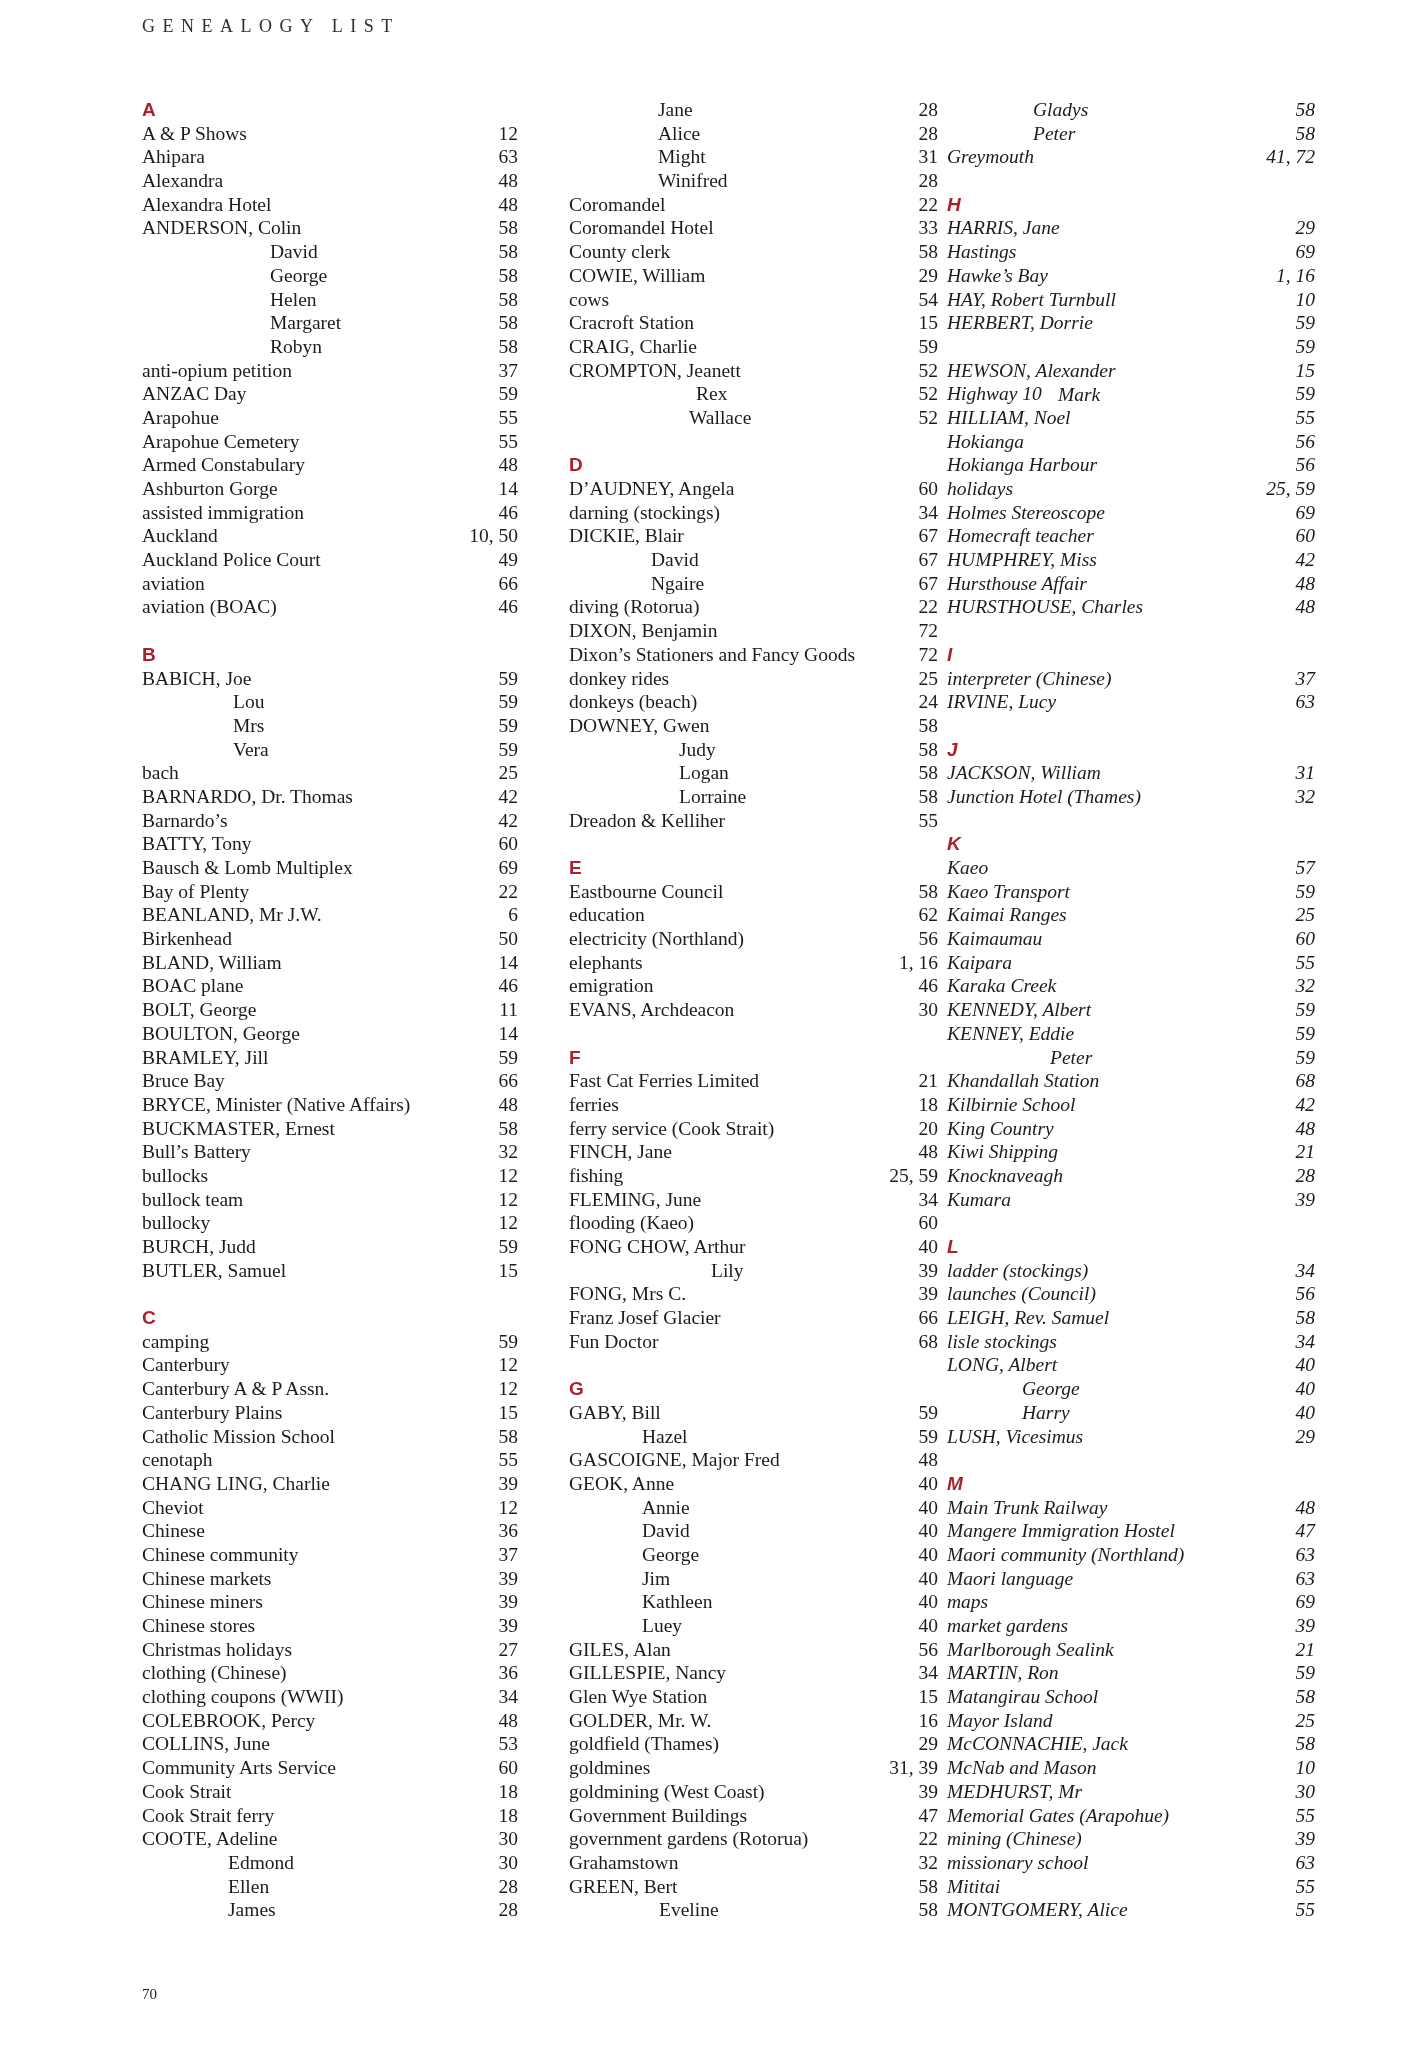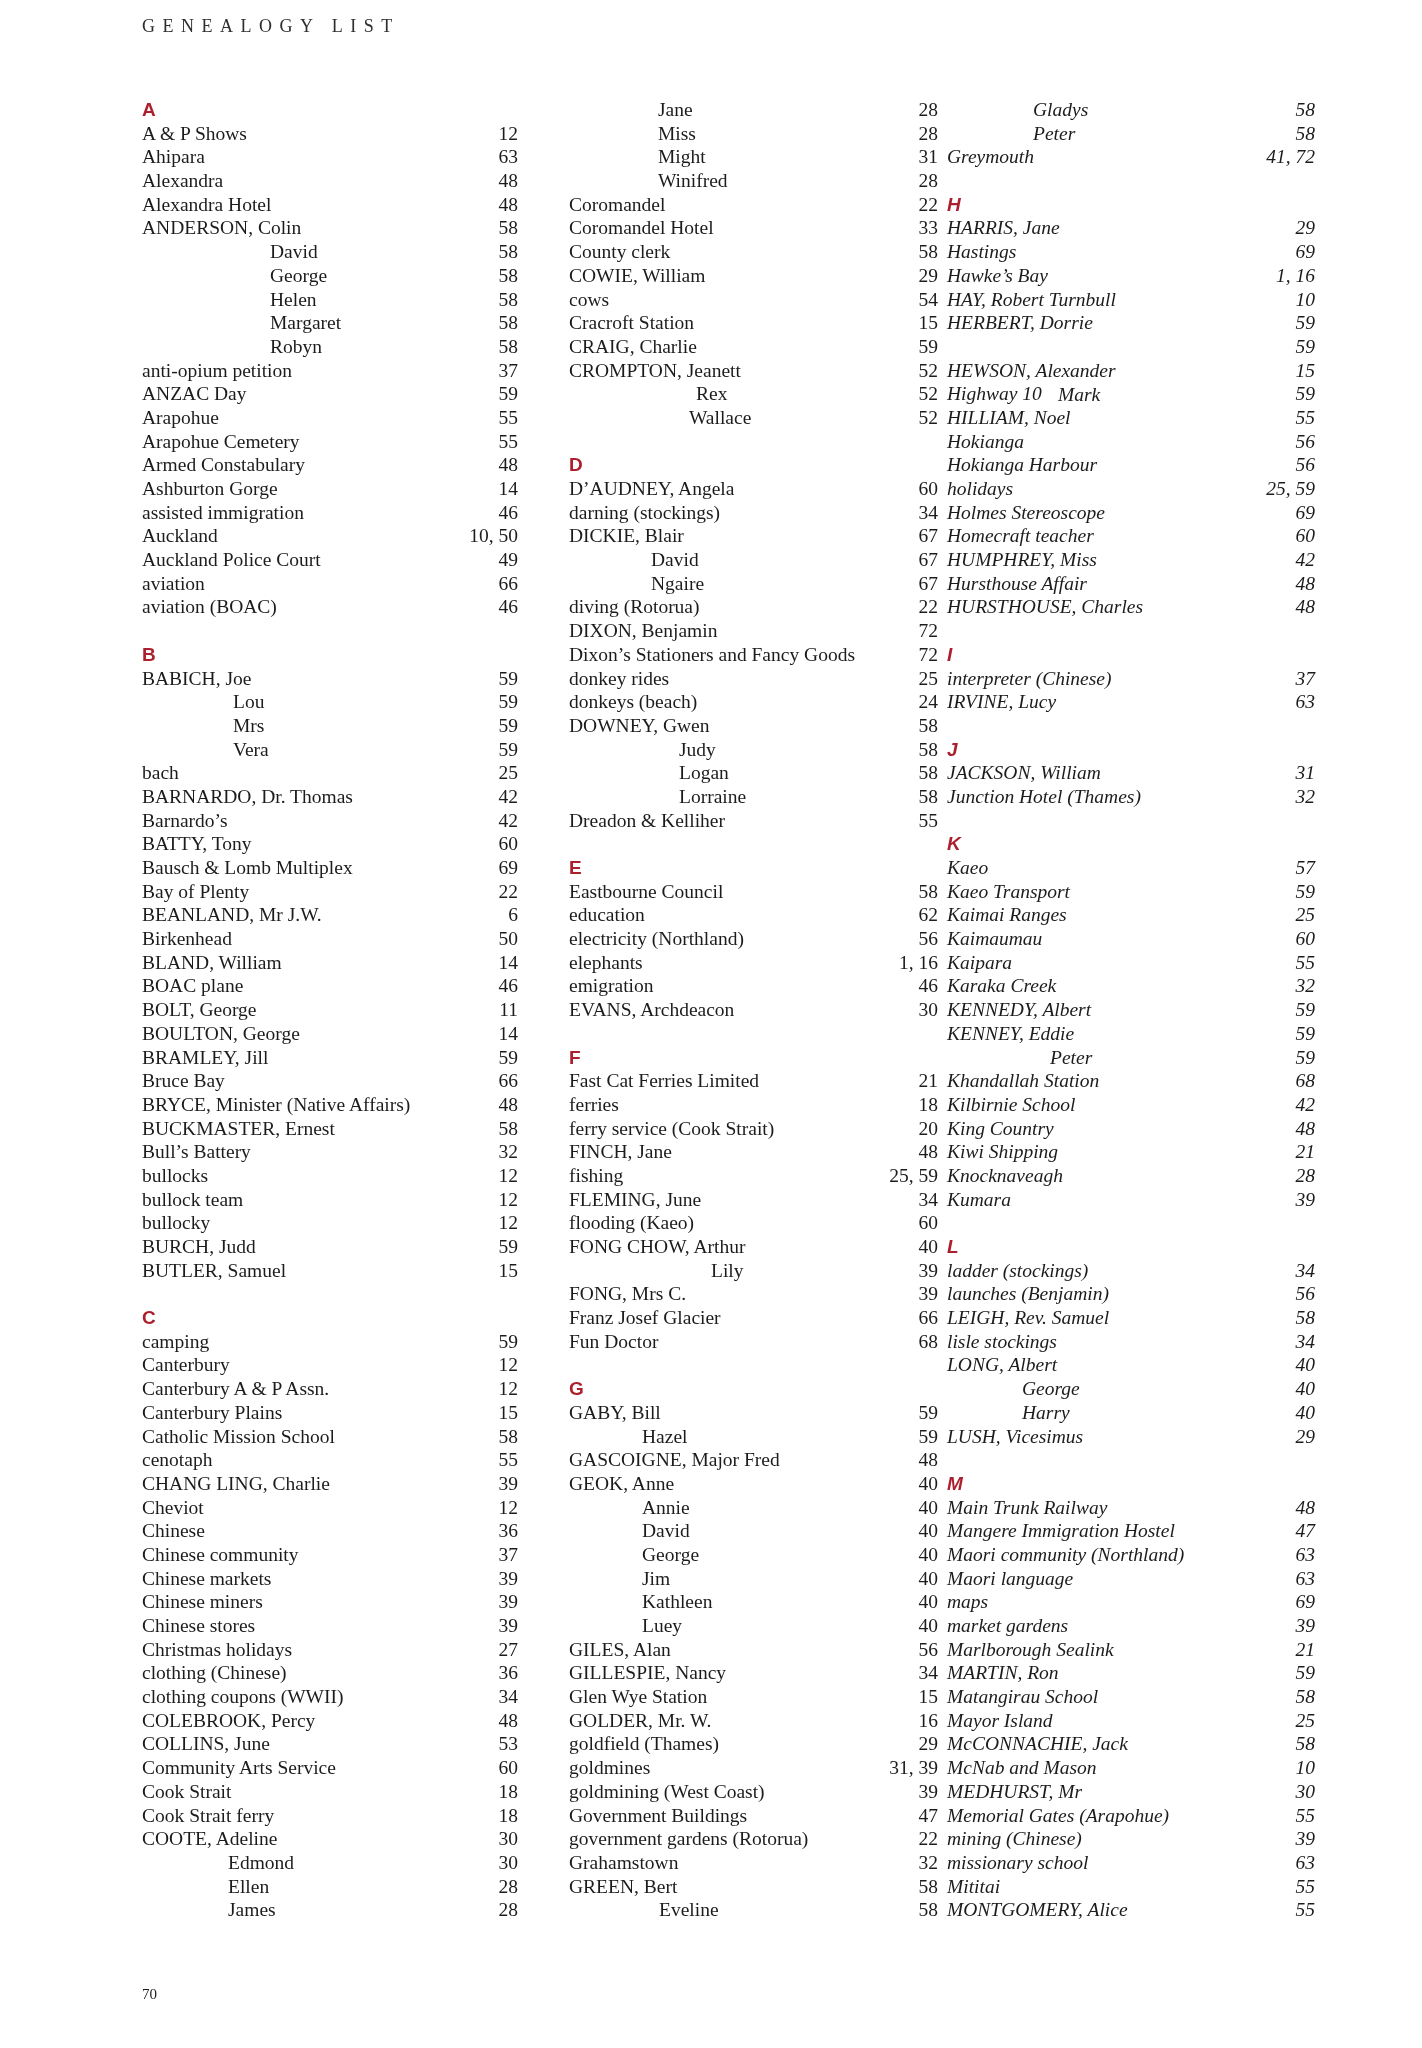--- a/index.html
+++ b/index.html
@@ -337,21 +337,21 @@
         <span class="elabel" style="padding-left: 86px;">James</span>
         <span class="epages">28</span>
       </div>
     </div>
   <div class="col col-2">
       <div class="erow">
         <span class="elabel" style="padding-left: 89px;">Jane</span>
         <span class="epages">28</span>
       </div>
       <div class="erow">
-        <span class="elabel" style="padding-left: 89px;">Miss</span>
+        <span class="elabel" style="padding-left: 89px;">Alice</span>
         <span class="epages">28</span>
       </div>
       <div class="erow">
         <span class="elabel" style="padding-left: 89px;">Might</span>
         <span class="epages">31</span>
       </div>
       <div class="erow">
         <span class="elabel" style="padding-left: 89px;">Winifred</span>
         <span class="epages">28</span>
       </div>
@@ -780,21 +780,21 @@
       <div class="erow">
         <span class="elabel">Kumara</span>
         <span class="epages">39</span>
       </div>
       <div class="lrow">L</div>
       <div class="erow">
         <span class="elabel">ladder (stockings)</span>
         <span class="epages">34</span>
       </div>
       <div class="erow">
-        <span class="elabel">launches (Benjamin)</span>
+        <span class="elabel">launches (Council)</span>
         <span class="epages">56</span>
       </div>
       <div class="erow">
         <span class="elabel">LEIGH, Rev. Samuel</span>
         <span class="epages">58</span>
       </div>
       <div class="erow">
         <span class="elabel">lisle stockings</span>
         <span class="epages">34</span>
       </div>

